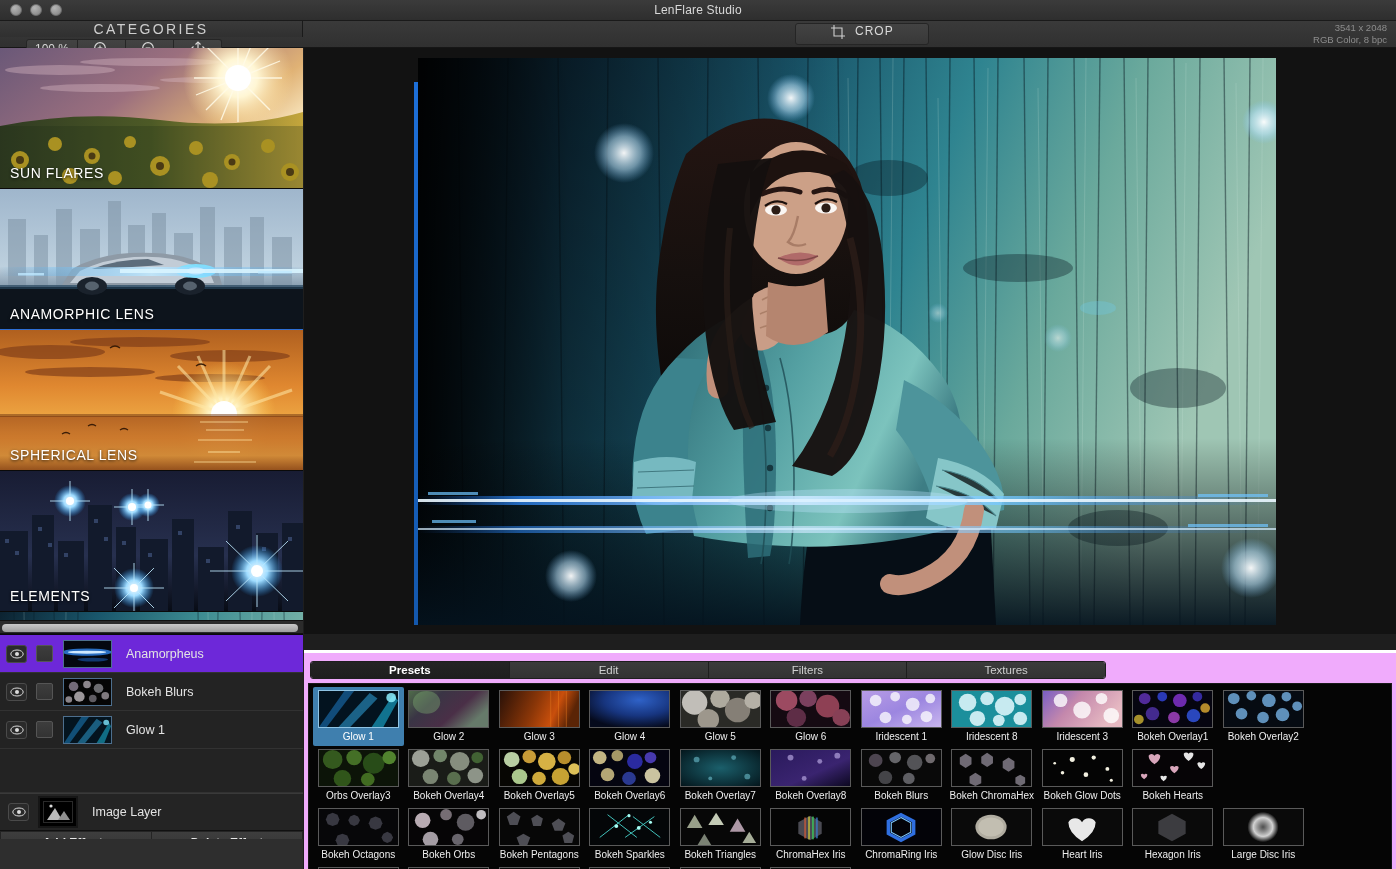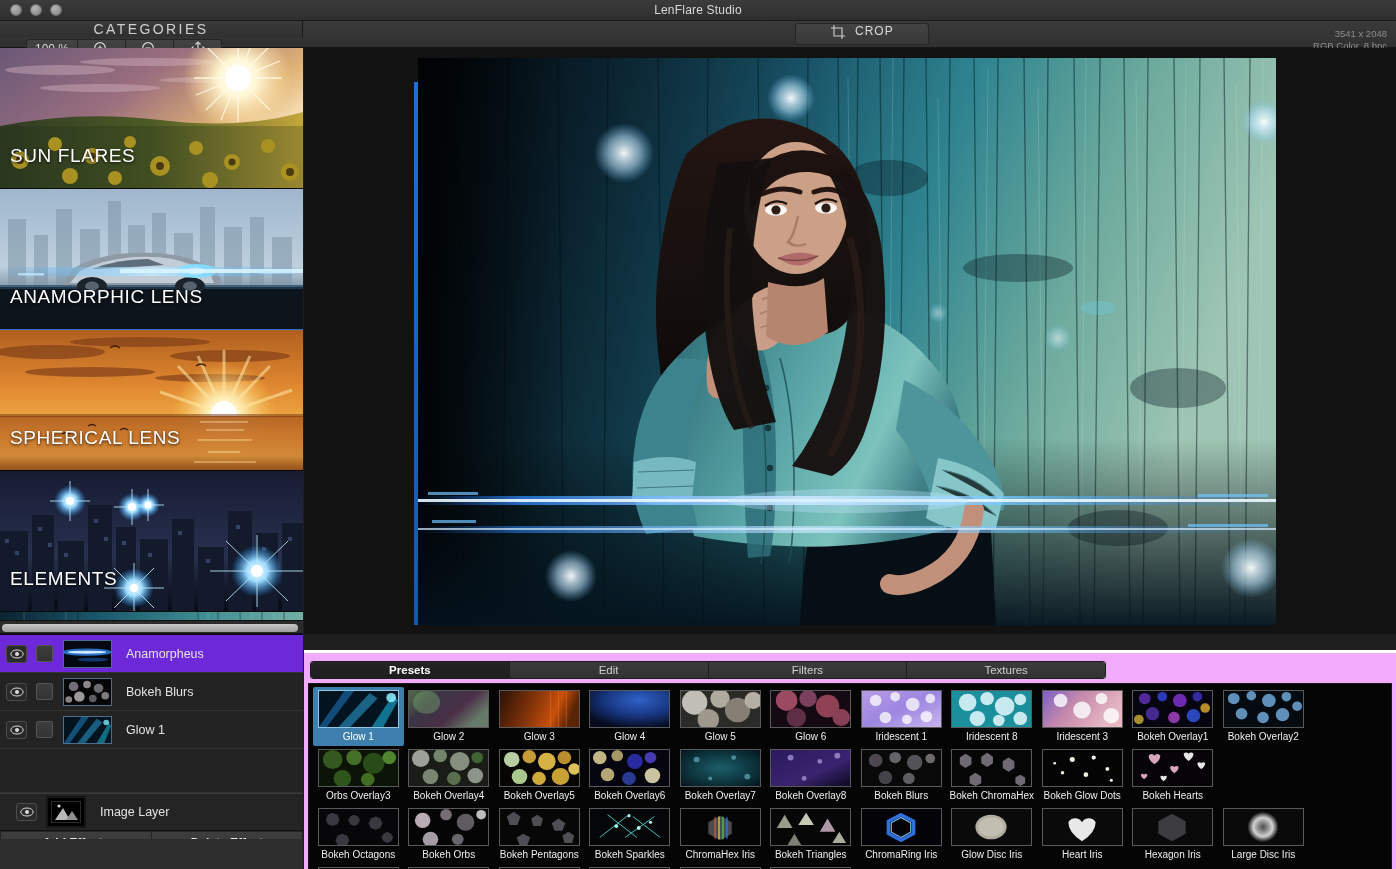--- a/index.html
+++ b/index.html
@@ -58,41 +58,41 @@
   .crop-btn {
     height:100%; display:flex; gap:9px;
     padding:0 34px;
     background: linear-gradient(#434343,#383838);
     border:1px solid #252525; border-radius:3px;
     color:#d8d8d8; font-size:12px; letter-spacing:1px;
   }
   .imginfo {
     position:absolute; right:9px; top:1px;
     text-align:right; font-size:9.5px; color:#8d8d8d; line-height:12px;
-    padding-top:6px;
+    padding-top:0;
   }
 
   
   svg { display:block; }
 
   
   .sidebar {
     position:absolute; left:0; top:48px; width:303px; height:821px;
     background:#222; border-right:1px solid #0d0d0d;
   }
   .cat-list { position:absolute; left:0; top:0; width:303px; height:572px; overflow:hidden;
               background:#111; }
   .cat-item {
     position:relative; width:303px; height:141px; overflow:hidden;
     border-bottom:1px solid #0a0a0a;
   }
   .cat-item.selected { outline:2px solid #2e6fd4; outline-offset:-2px; z-index:3; }
   .cat-label {
-    position:absolute; left:10px; bottom:21px;
-    font-size:19px; color:#fff; letter-spacing:.6px;
+    position:absolute; left:10px; bottom:7px;
+    font-size:14px; color:#fff; letter-spacing:.6px;
     text-shadow:0 1px 3px rgba(0,0,0,.85);
   }
   .thumb-art { position:absolute; inset:0; }
 
   .cat-scroll {
     position:absolute; left:0; top:572px; width:303px; height:14px;
     background:#2b2b2b; border-top:1px solid #111; border-bottom:1px solid #111;
   }
   .cat-scroll .bar {
     position:absolute; left:2px; top:3px; width:296px; height:8px;
@@ -118,21 +118,21 @@
   }
   .lthumb {
     width:49px; height:28px; margin-left:10px; border:1px solid #4d6f8e;
     flex:0 0 auto; overflow:hidden; position:relative; background:#000;
   }
   .lname { margin-left:14px; font-size:12.5px; color:#e3e3e3; }
   .layer-empty { height:44px; background:#232323; border-bottom:1px solid #323232; }
 
   .imagelayer {
     display:flex; align-items:center; height:38px; background:#242424;
-    border-top:1px solid #3a3a3a; border-bottom:1px solid #111; padding-left:16px;
+    border-top:1px solid #3a3a3a; border-bottom:1px solid #111; padding-left:8px;
   }
   .imglayer-thumb {
     width:40px; height:32px; margin-left:9px; background:#000;
     border:2px solid #161616; display:flex; align-items:center; justify-content:center;
     flex:0 0 auto;
   }
   .btn-row { display:flex; height:24px; }
   .fbtn {
     flex:1; display:flex; align-items:center; justify-content:center;
     background: linear-gradient(#3e3e3e,#333);
@@ -1324,46 +1324,46 @@
                     <circle cx="40" cy="7" r="1.6"></circle>
                     <circle cx="62" cy="14" r="1.6"></circle>
                   </g>
                 </svg>
             </div>
             <div class="pl">Bokeh Sparkles</div>
           </div>
           <div class="pcell">
             <div class="pt">
               <svg width="100%" height="100%" viewBox="0 0 81 38" preserveAspectRatio="none">
+                  <rect width="81" height="38" fill="#070707"></rect>
+                  <g opacity="0.9">
+                    <polygon points="14,6 22,20 6,20" fill="#a8b098"></polygon>
+                    <polygon points="36,4 44,17 28,17" fill="#d8e0c8"></polygon>
+                    <polygon points="58,10 66,24 50,24" fill="#c0a8b8"></polygon>
+                    <polygon points="24,26 31,38 17,38" fill="#889080"></polygon>
+                    <polygon points="70,24 77,36 63,36" fill="#b8c0a8"></polygon>
+                  </g>
+                </svg>
+            </div>
+            <div class="pl">Bokeh Triangles</div>
+          </div>
+          <div class="pcell">
+            <div class="pt">
+              <svg width="100%" height="100%" viewBox="0 0 81 38" preserveAspectRatio="none">
                   <rect width="81" height="38" fill="#050505"></rect>
                   <polygon points="40,7 52,14 52,26 40,33 28,26 28,14" fill="#4a4a52"></polygon>
                   <g opacity="0.75">
                     <rect x="34" y="9" width="2" height="22" fill="#c85a3a"></rect>
                     <rect x="38" y="8" width="2" height="24" fill="#c8c03a"></rect>
                     <rect x="42" y="8" width="2" height="24" fill="#3ac85a"></rect>
                     <rect x="46" y="9" width="2" height="22" fill="#3a7ac8"></rect>
                   </g>
                 </svg>
             </div>
             <div class="pl">ChromaHex Iris</div>
-          </div>
-          <div class="pcell">
-            <div class="pt">
-              <svg width="100%" height="100%" viewBox="0 0 81 38" preserveAspectRatio="none">
-                  <rect width="81" height="38" fill="#070707"></rect>
-                  <g opacity="0.9">
-                    <polygon points="14,6 22,20 6,20" fill="#a8b098"></polygon>
-                    <polygon points="36,4 44,17 28,17" fill="#d8e0c8"></polygon>
-                    <polygon points="58,10 66,24 50,24" fill="#c0a8b8"></polygon>
-                    <polygon points="24,26 31,38 17,38" fill="#889080"></polygon>
-                    <polygon points="70,24 77,36 63,36" fill="#b8c0a8"></polygon>
-                  </g>
-                </svg>
-            </div>
-            <div class="pl">Bokeh Triangles</div>
           </div>
           <div class="pcell">
             <div class="pt">
               <svg width="100%" height="100%" viewBox="0 0 81 38" preserveAspectRatio="none">
                   <rect width="81" height="38" fill="#030308"></rect>
                   <polygon points="40,6 53,13 53,26 40,33 27,26 27,13" fill="none" stroke="#2f6fe0" stroke-width="3.5"></polygon>
                   <polygon points="40,9 50,14.5 50,24.5 40,30 30,24.5 30,14.5" fill="none" stroke="#7fc8ff" stroke-width="1.2"></polygon>
                 </svg>
             </div>
             <div class="pl">ChromaRing Iris</div>

